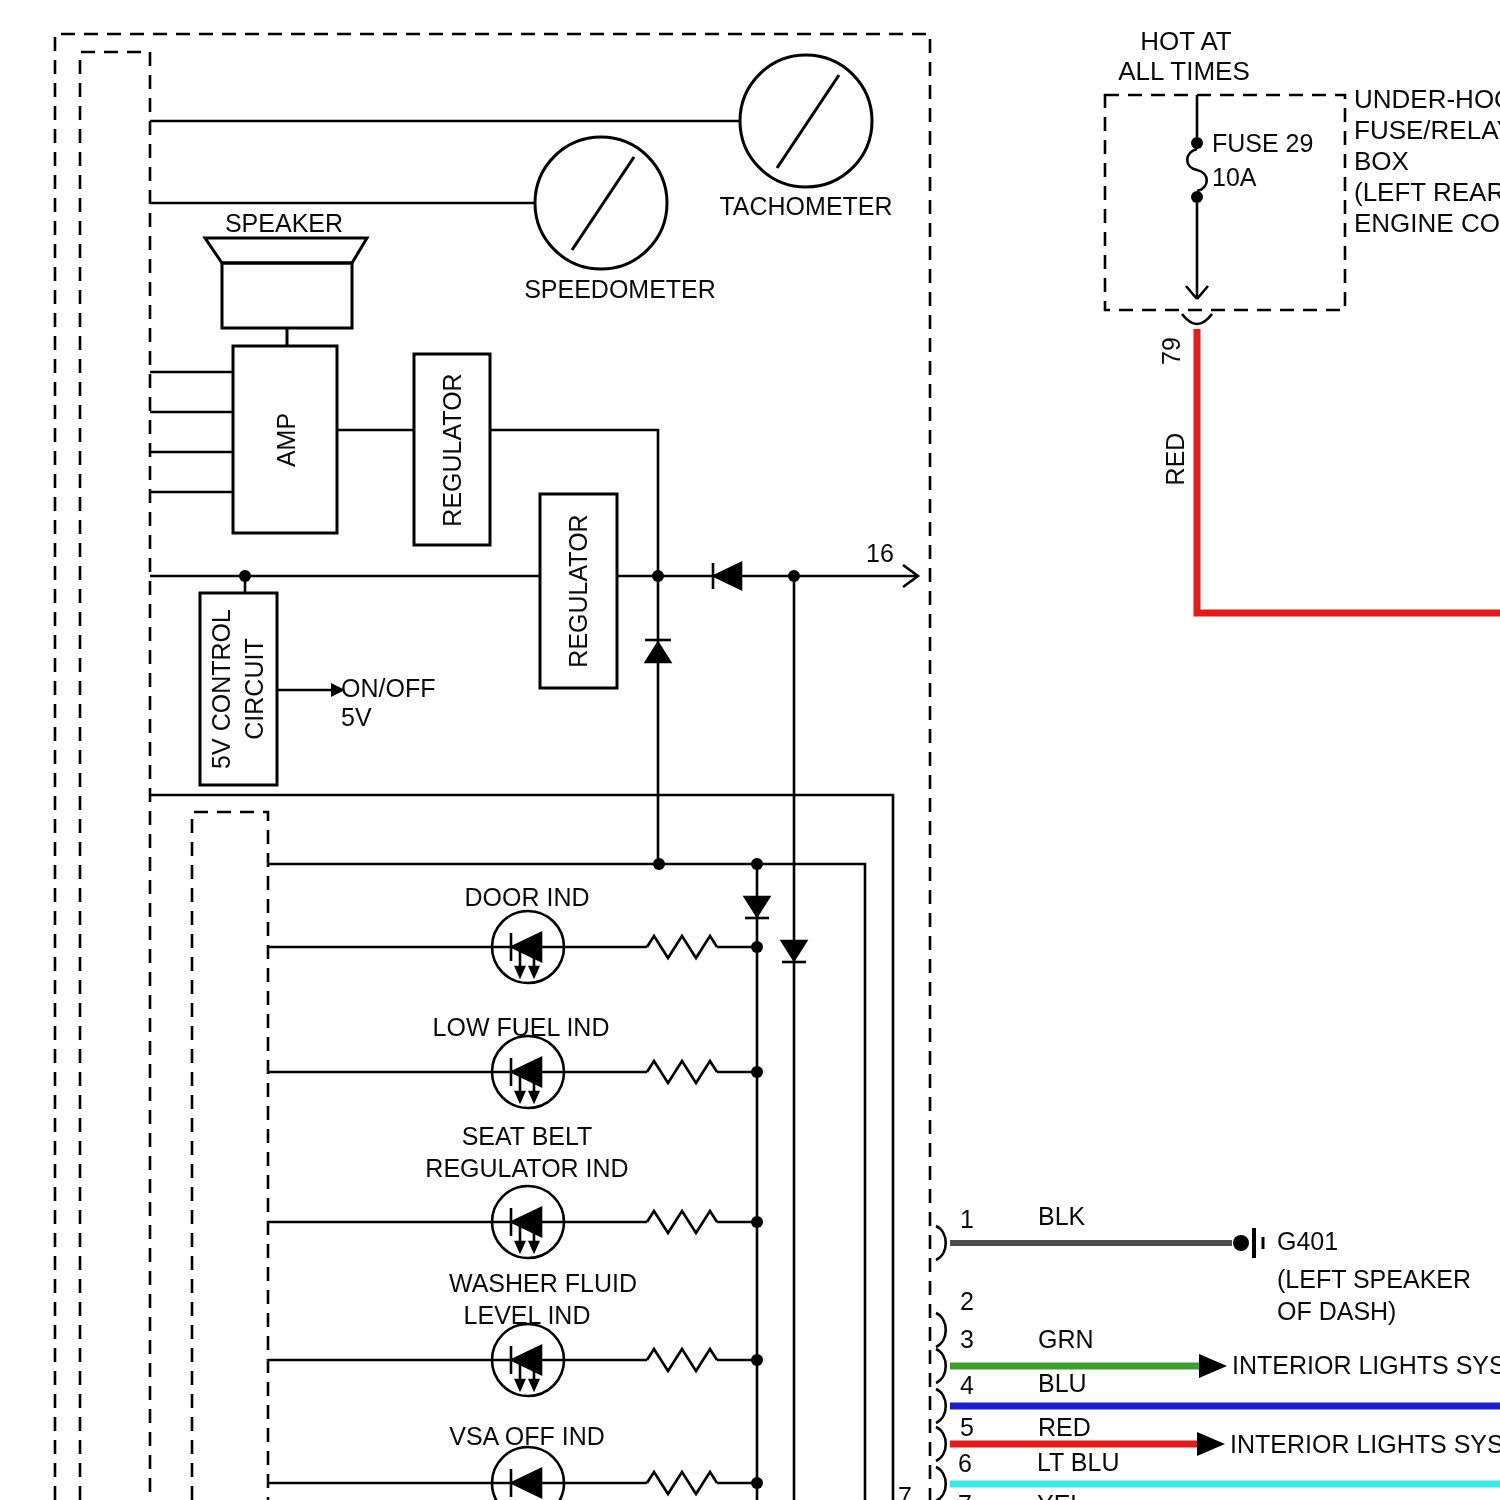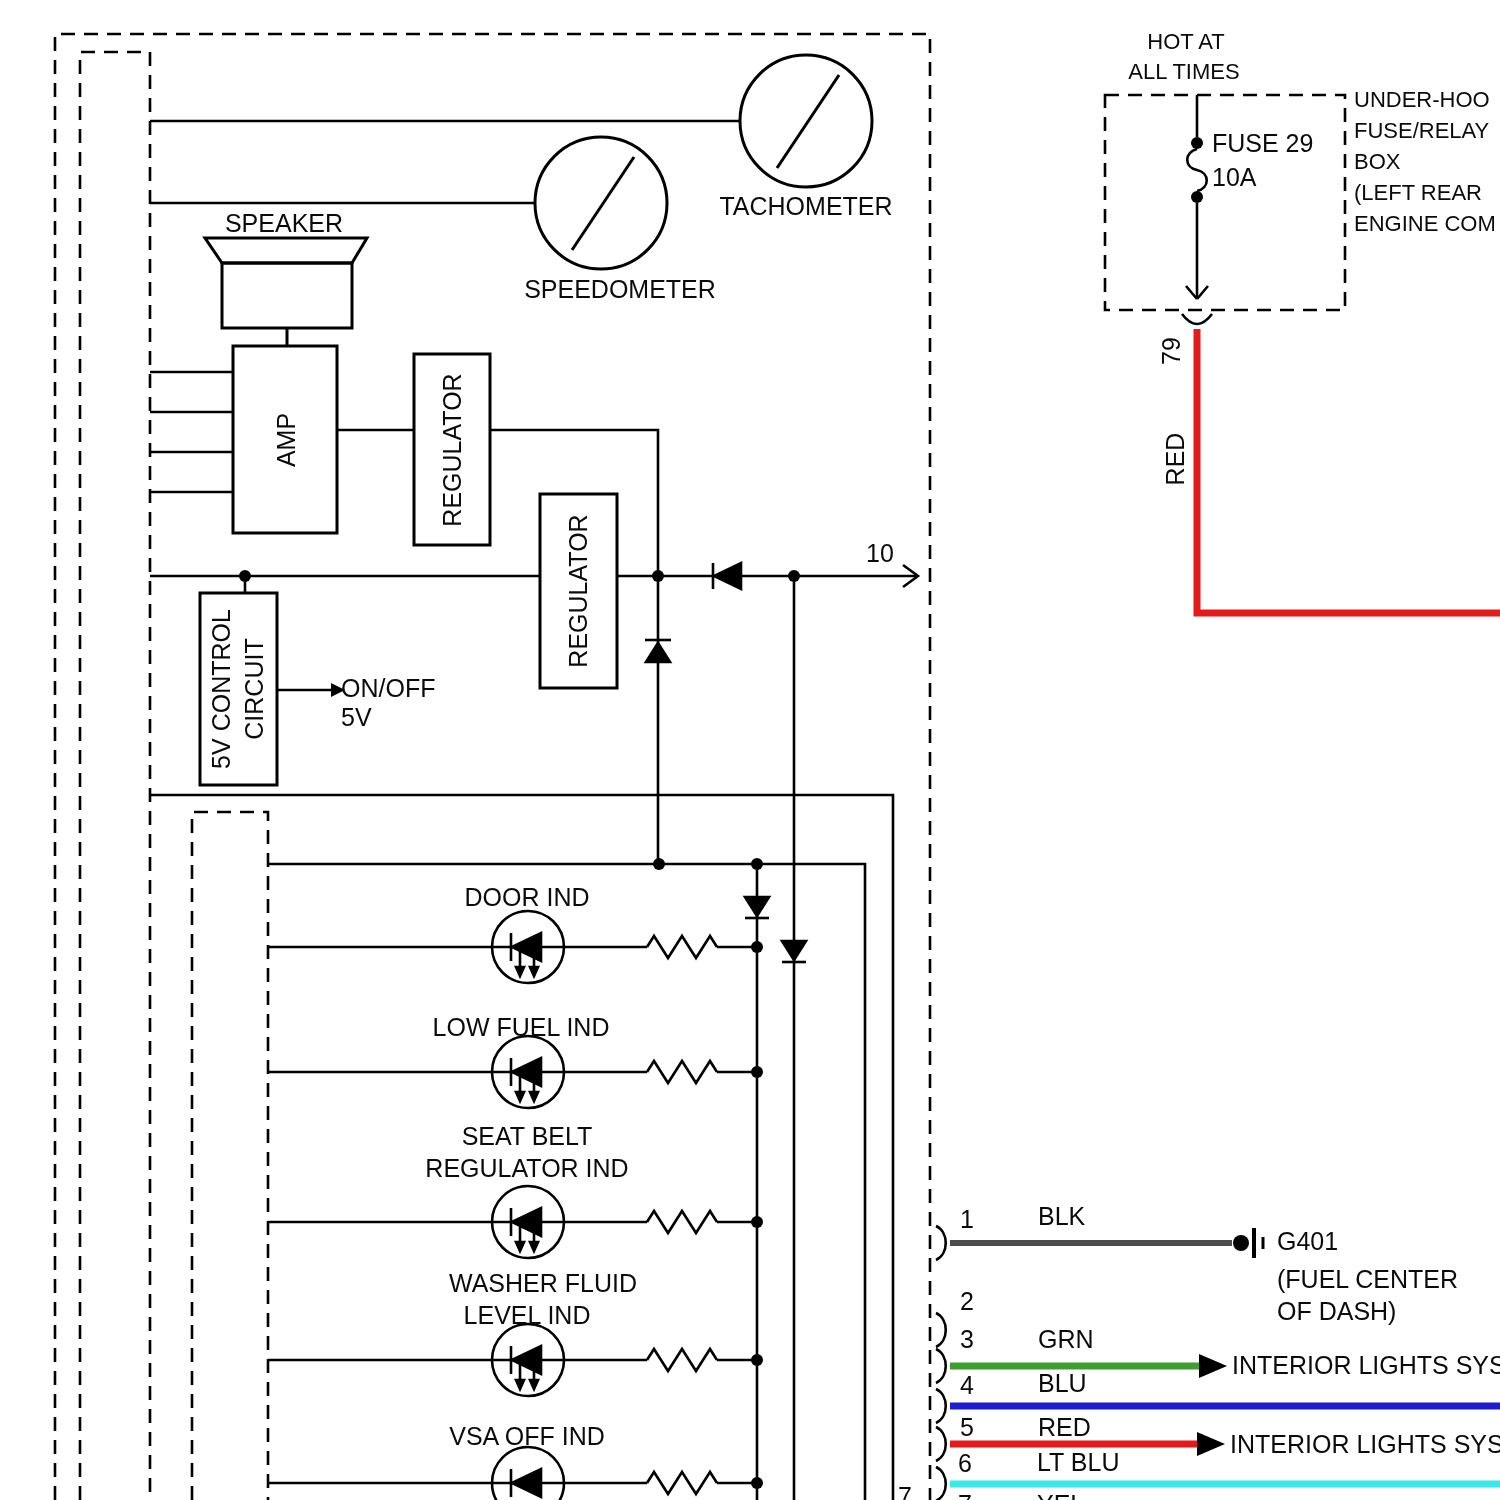--- a/index.html
+++ b/index.html
@@ -4,21 +4,21 @@
 <style>
   html,body{margin:0;padding:0;background:#ffffff;}
   body{width:1500px;height:1500px;overflow:hidden;position:relative;}
   .canvas{position:absolute;left:0;top:0;width:1500px;height:1500px;}
   svg{position:absolute;left:0;top:0;}
   .t{position:absolute;font-family:"Liberation Sans",sans-serif;font-size:25px;color:#0b0b0b;
      white-space:nowrap;transform:translate(-50%,-50%);line-height:1.2;}
   .tl{transform:translate(0,-50%);}           
   .rot{transform:translate(-50%,-50%) rotate(-90deg);}  
   .ctr{text-align:center;}
-  .big{font-size:22px;}
+  .big{font-size:26px;}
 </style>
 </head>
 <body>
 
 <div class="canvas">
 
 <svg width="1500" height="1500" viewBox="0 0 1500 1500">
   <g stroke="#000" stroke-width="2.6" fill="none">
 
     <g stroke-dasharray="14 9">
@@ -228,21 +228,21 @@
 <div class="t" style="left:620px;top:289px">SPEEDOMETER</div>
 <div class="t rot" style="left:286px;top:440px">AMP</div>
 <div class="t rot" style="left:452px;top:450px">REGULATOR</div>
 <div class="t rot" style="left:578px;top:591px">REGULATOR</div>
 <div class="t rot ctr" style="left:238px;top:689px;line-height:33px">
   <div>5V CONTROL</div>
   <div>CIRCUIT</div>
 </div>
 <div class="t tl" style="left:341px;top:688px">ON/OFF</div>
 <div class="t tl" style="left:341px;top:717px">5V</div>
-<div class="t" style="left:880px;top:553px">10</div>
+<div class="t" style="left:880px;top:553px">16</div>
 
 <div class="t" style="left:527px;top:897px">DOOR IND</div>
 <div class="t" style="left:521px;top:1027px">LOW FUEL IND</div>
 <div class="t" style="left:527px;top:1136px">SEAT BELT</div>
 <div class="t" style="left:527px;top:1168px">REGULATOR IND</div>
 <div class="t" style="left:543px;top:1283px">WASHER FLUID</div>
 <div class="t" style="left:527px;top:1315px">LEVEL IND</div>
 <div class="t" style="left:527px;top:1436px">VSA OFF IND</div>
 
 <div class="t big" style="left:1186px;top:42px">HOT AT</div>
@@ -266,20 +266,20 @@
 <div class="t" style="left:965px;top:1504px">7</div>
 
 <div class="t tl" style="left:1038px;top:1216px">BLK</div>
 <div class="t tl" style="left:1038px;top:1339px">GRN</div>
 <div class="t tl" style="left:1038px;top:1383px">BLU</div>
 <div class="t tl" style="left:1038px;top:1427px">RED</div>
 <div class="t tl" style="left:1037px;top:1462px">LT BLU</div>
 <div class="t tl" style="left:1037px;top:1504px">YEL</div>
 
 <div class="t tl" style="left:1277px;top:1241px">G401</div>
-<div class="t tl" style="left:1277px;top:1279px">(FUEL CENTER</div>
+<div class="t tl" style="left:1277px;top:1279px">(LEFT SPEAKER</div>
 <div class="t tl" style="left:1277px;top:1311px">OF DASH)</div>
 <div class="t tl" style="left:1232px;top:1365px">INTERIOR LIGHTS SYST</div>
 <div class="t tl" style="left:1230px;top:1444px">INTERIOR LIGHTS SYST</div>
 
 <div class="t" style="left:905px;top:1496px">7</div>
 
 </div>
 
 </body></html>

